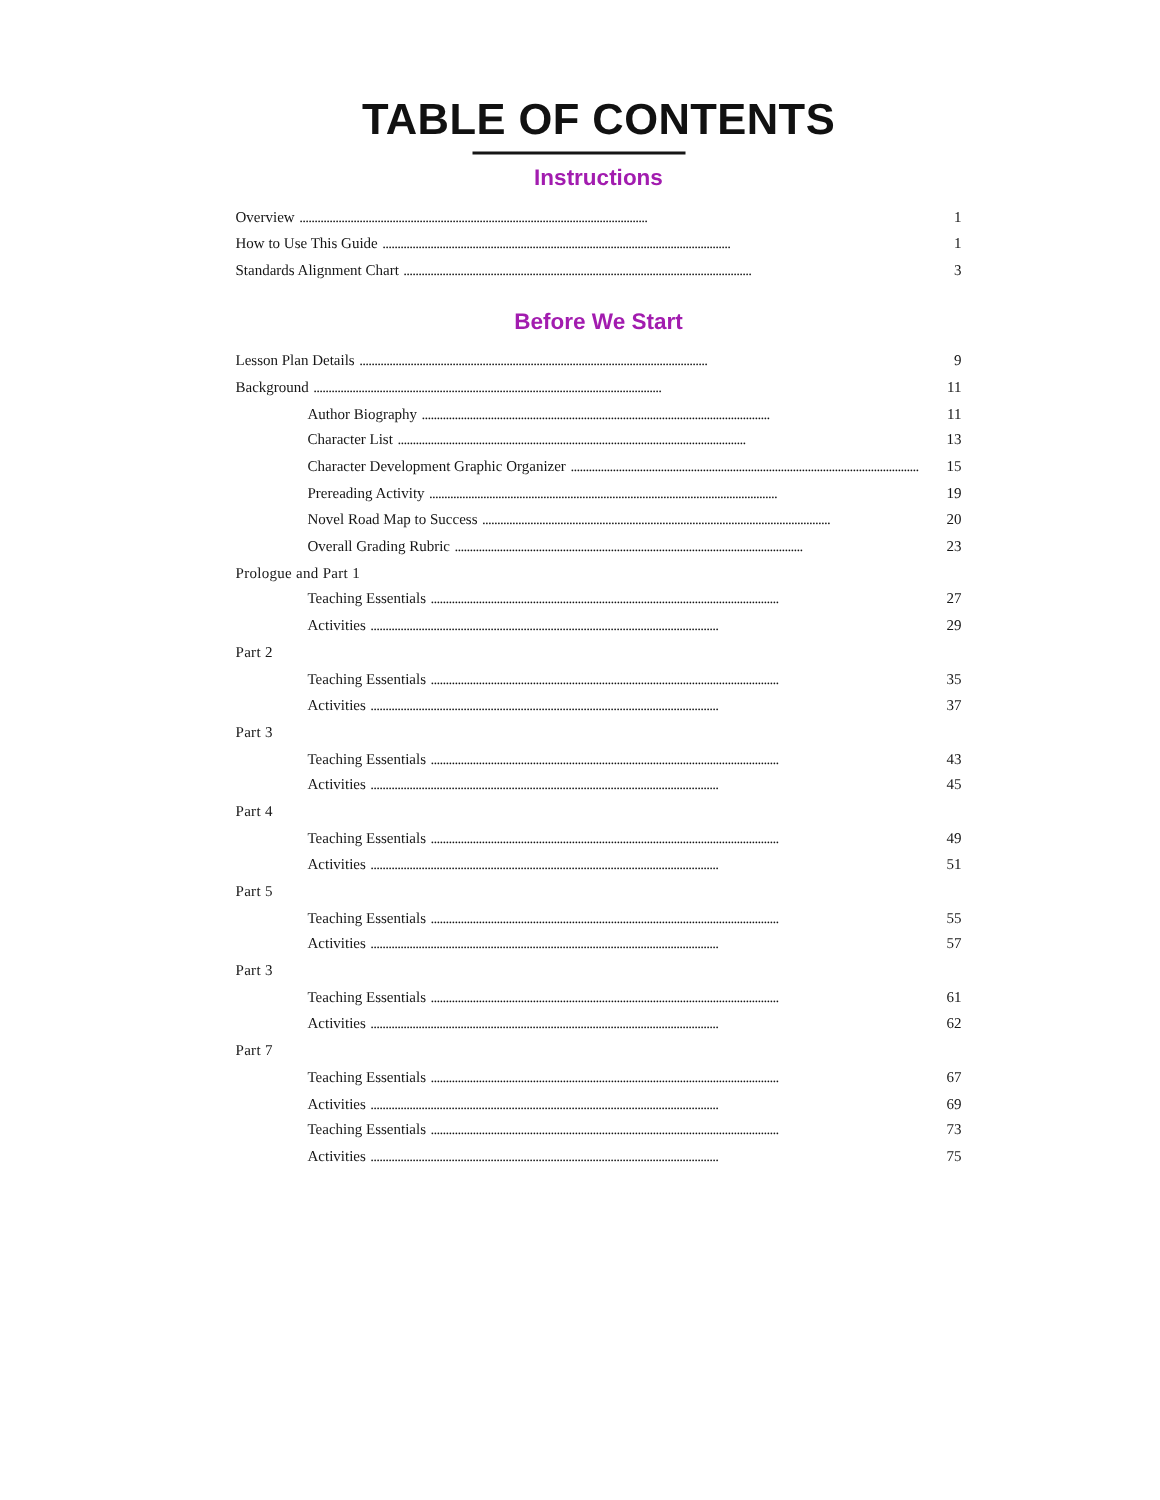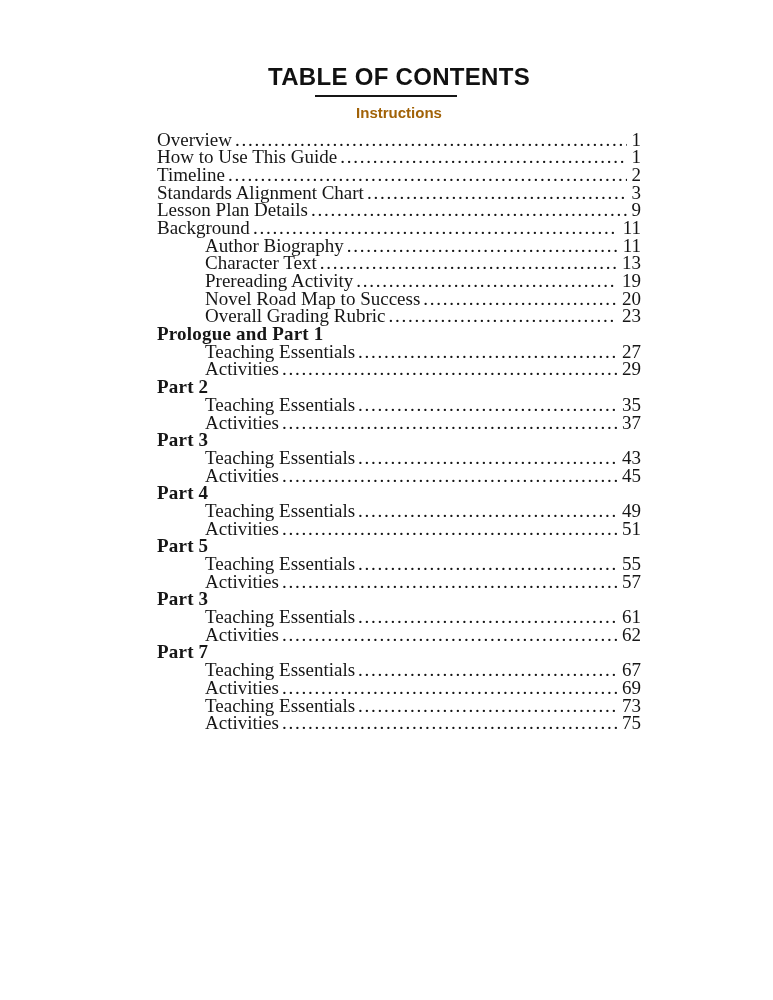--- a/index.html
+++ b/index.html
@@ -15,60 +15,60 @@
   .page {
     width: 773px;
     height: 1000px;
     background: #ffffff;
     padding: 62px 132px 0 157px; 
   }
   
   .doc-title {
     font-family: "Liberation Sans", sans-serif;
     font-weight: bold;
-    font-size: 24px;
+    font-size: 29px;
     line-height: 1.25;
     letter-spacing: 0.3px;
     text-align: center;
     color: #111111;
   }
   .title-underline {
     width: 142px;
     height: 2px;
     background: #161616;
     margin: 3px auto 0;
     transform: translateX(-13px);
   }
   .toc-section h2 {
     font-family: "Liberation Sans", sans-serif;
     font-weight: bold;
     font-size: 15px;
     line-height: 1.1;
     text-align: center;
-    color: #a16207;
+    color: #a21caf;
     margin: 17px 0 9px;
   }
   .toc-section:first-child h2 {
     margin-top: 8px;
   }
   
   .section-entries {
     font-family: "Liberation Serif", serif;
-    font-size: 19px;
+    font-size: 10px;
   }
   .row {
     display: flex;
     align-items: baseline;
     line-height: 17.7px;
     height: 17.7px;
     white-space: nowrap;
   }
-  .row.indent { padding-left: 48px; }
+  .row.indent { padding-left: 48px; align-items: flex-end; }
   .row.part .label {
-    font-weight: bold;
+    font-weight: normal;
     letter-spacing: 0.2px;
   }
   .dots {
     flex: 1;
     overflow: hidden;
     margin: 0 2px 0 3px;
     min-width: 0;
   }
   .dots::after {
     content: ". . . . . . . . . . . . . . . . . . . . . . . . . . . . . . . . . . . . . . . . . . . . . . . . . . . . . . . . . . . . . . . . . . . . . . . . . . . . . . . . . . . . . . . . . . . . . . . . . . . . . . . . . . . . . . . . . . . .";
@@ -94,52 +94,53 @@
             <span class="label">Overview</span>
             <span class="dots"></span>
             <span class="pg">1</span>
           </div>
           <div class="row">
             <span class="label">How to Use This Guide</span>
             <span class="dots"></span>
             <span class="pg">1</span>
           </div>
           <div class="row">
-            <span class="label">Timeline</span>
-            <span class="dots"></span>
-            <span class="pg">2</span>
-          </div>
-          <div class="row">
             <span class="label">Standards Alignment Chart</span>
             <span class="dots"></span>
             <span class="pg">3</span>
           </div>
         </div>
       </section>
       <section class="toc-section">
+        <h2>Before We Start</h2>
         <div class="section-entries">
           <div class="row">
             <span class="label">Lesson Plan Details</span>
             <span class="dots"></span>
             <span class="pg">9</span>
           </div>
           <div class="row">
             <span class="label">Background</span>
             <span class="dots"></span>
             <span class="pg">11</span>
           </div>
           <div class="row indent">
             <span class="label">Author Biography</span>
             <span class="dots"></span>
             <span class="pg">11</span>
           </div>
           <div class="row indent">
-            <span class="label">Character Text</span>
+            <span class="label">Character List</span>
             <span class="dots"></span>
             <span class="pg">13</span>
+          </div>
+          <div class="row indent">
+            <span class="label">Character Development Graphic Organizer</span>
+            <span class="dots"></span>
+            <span class="pg">15</span>
           </div>
           <div class="row indent">
             <span class="label">Prereading Activity</span>
             <span class="dots"></span>
             <span class="pg">19</span>
           </div>
           <div class="row indent">
             <span class="label">Novel Road Map to Success</span>
             <span class="dots"></span>
             <span class="pg">20</span>

